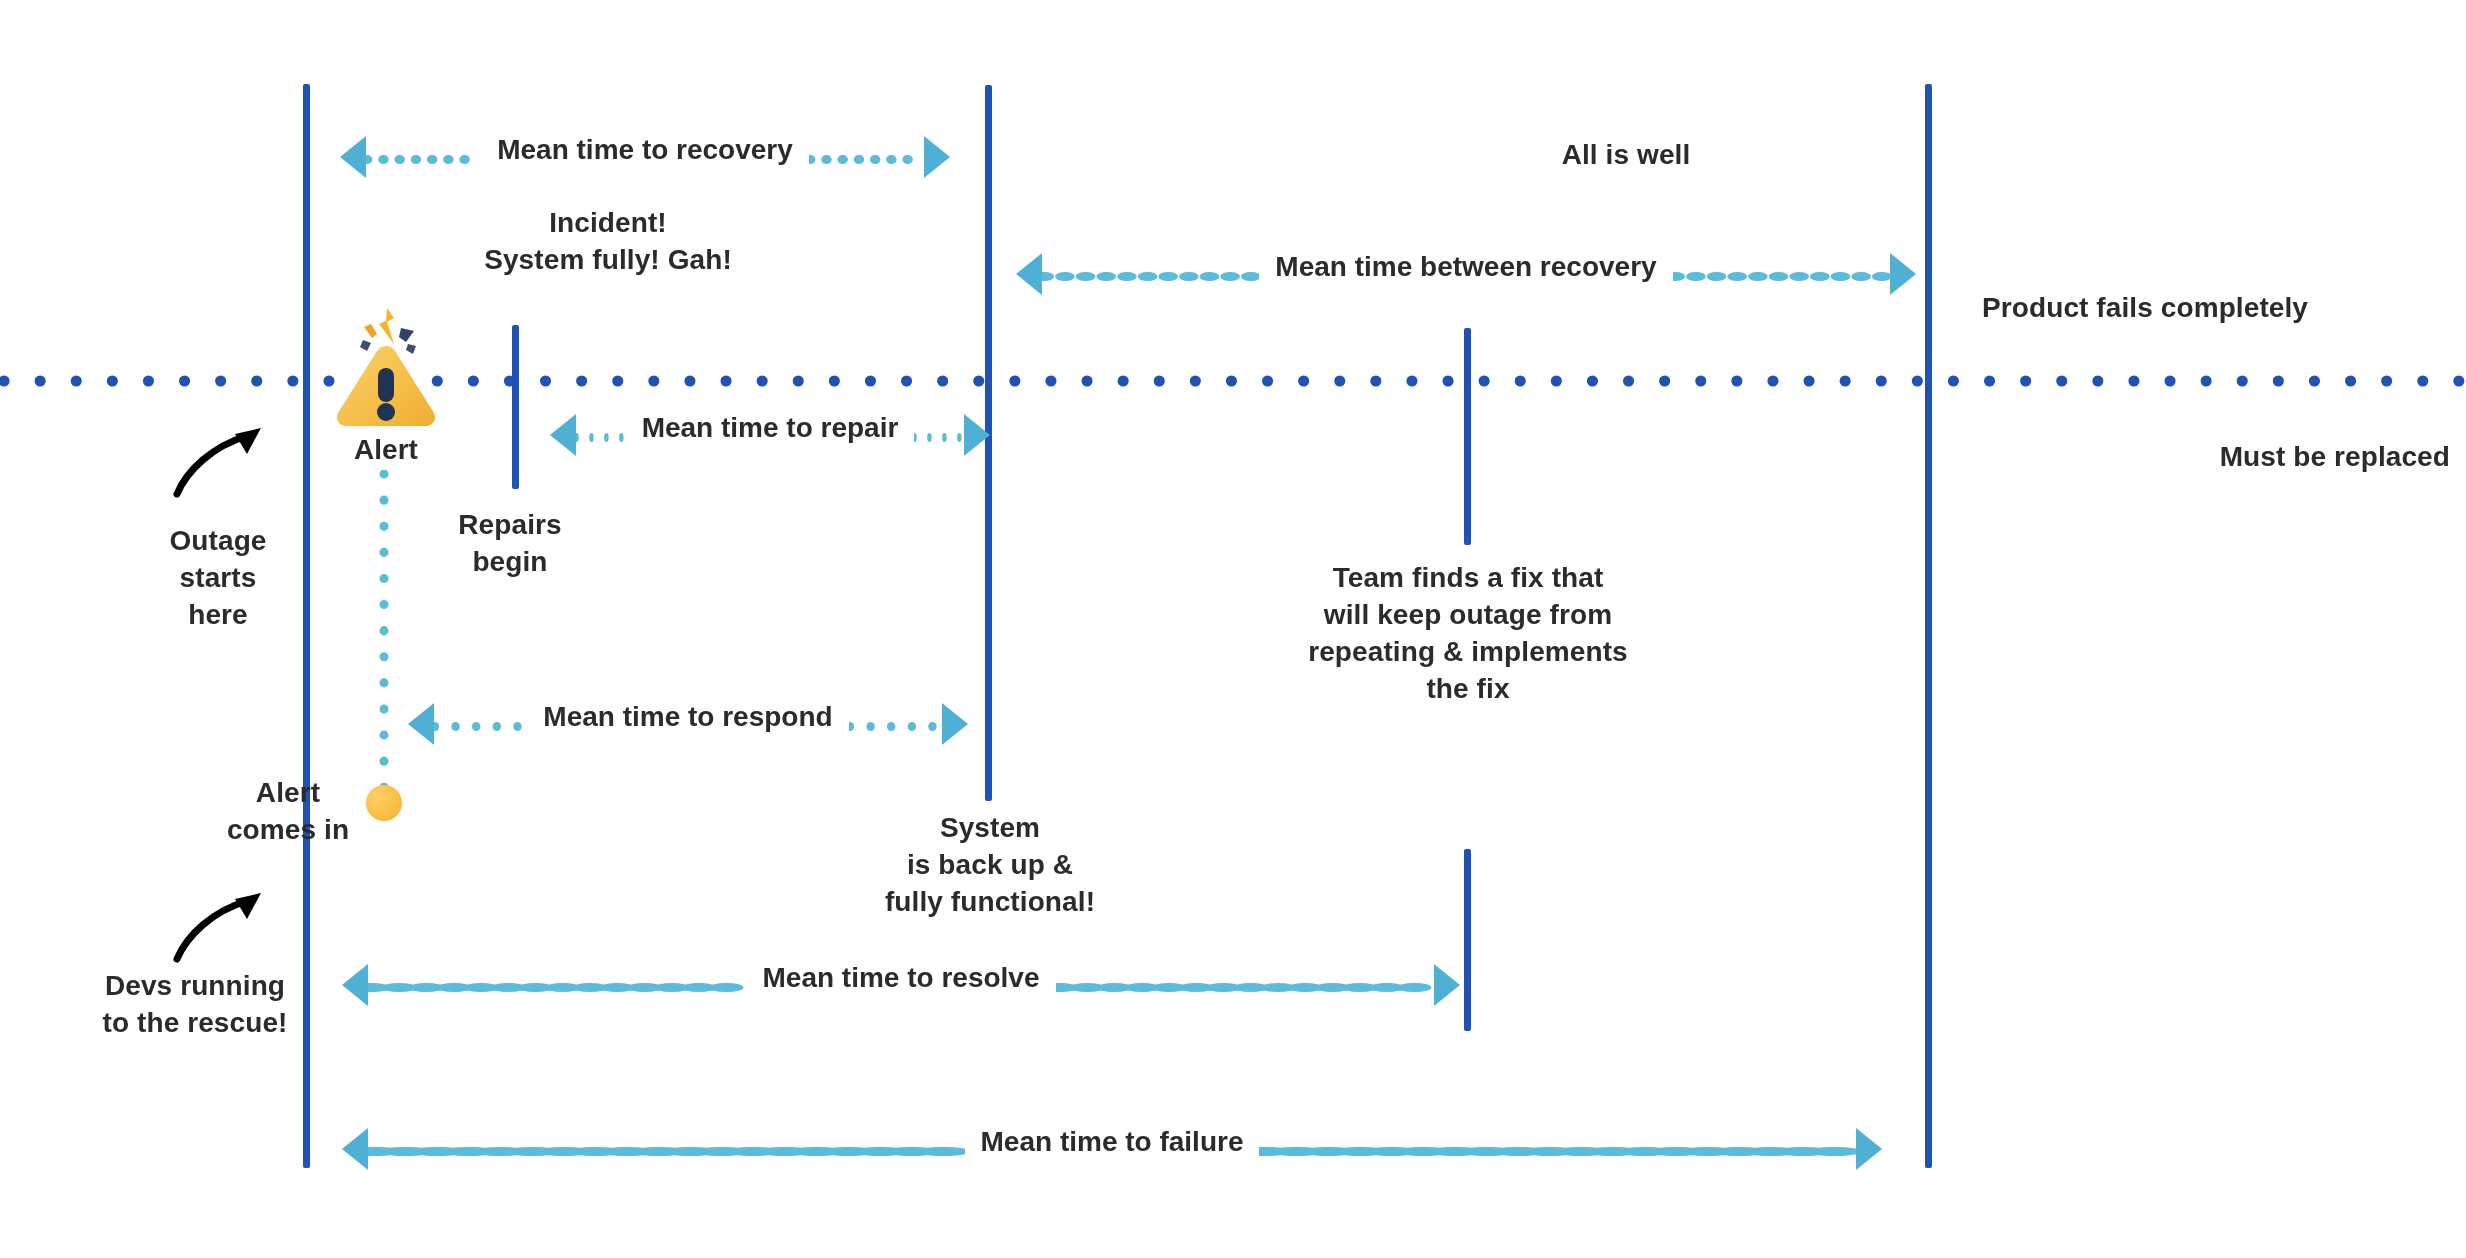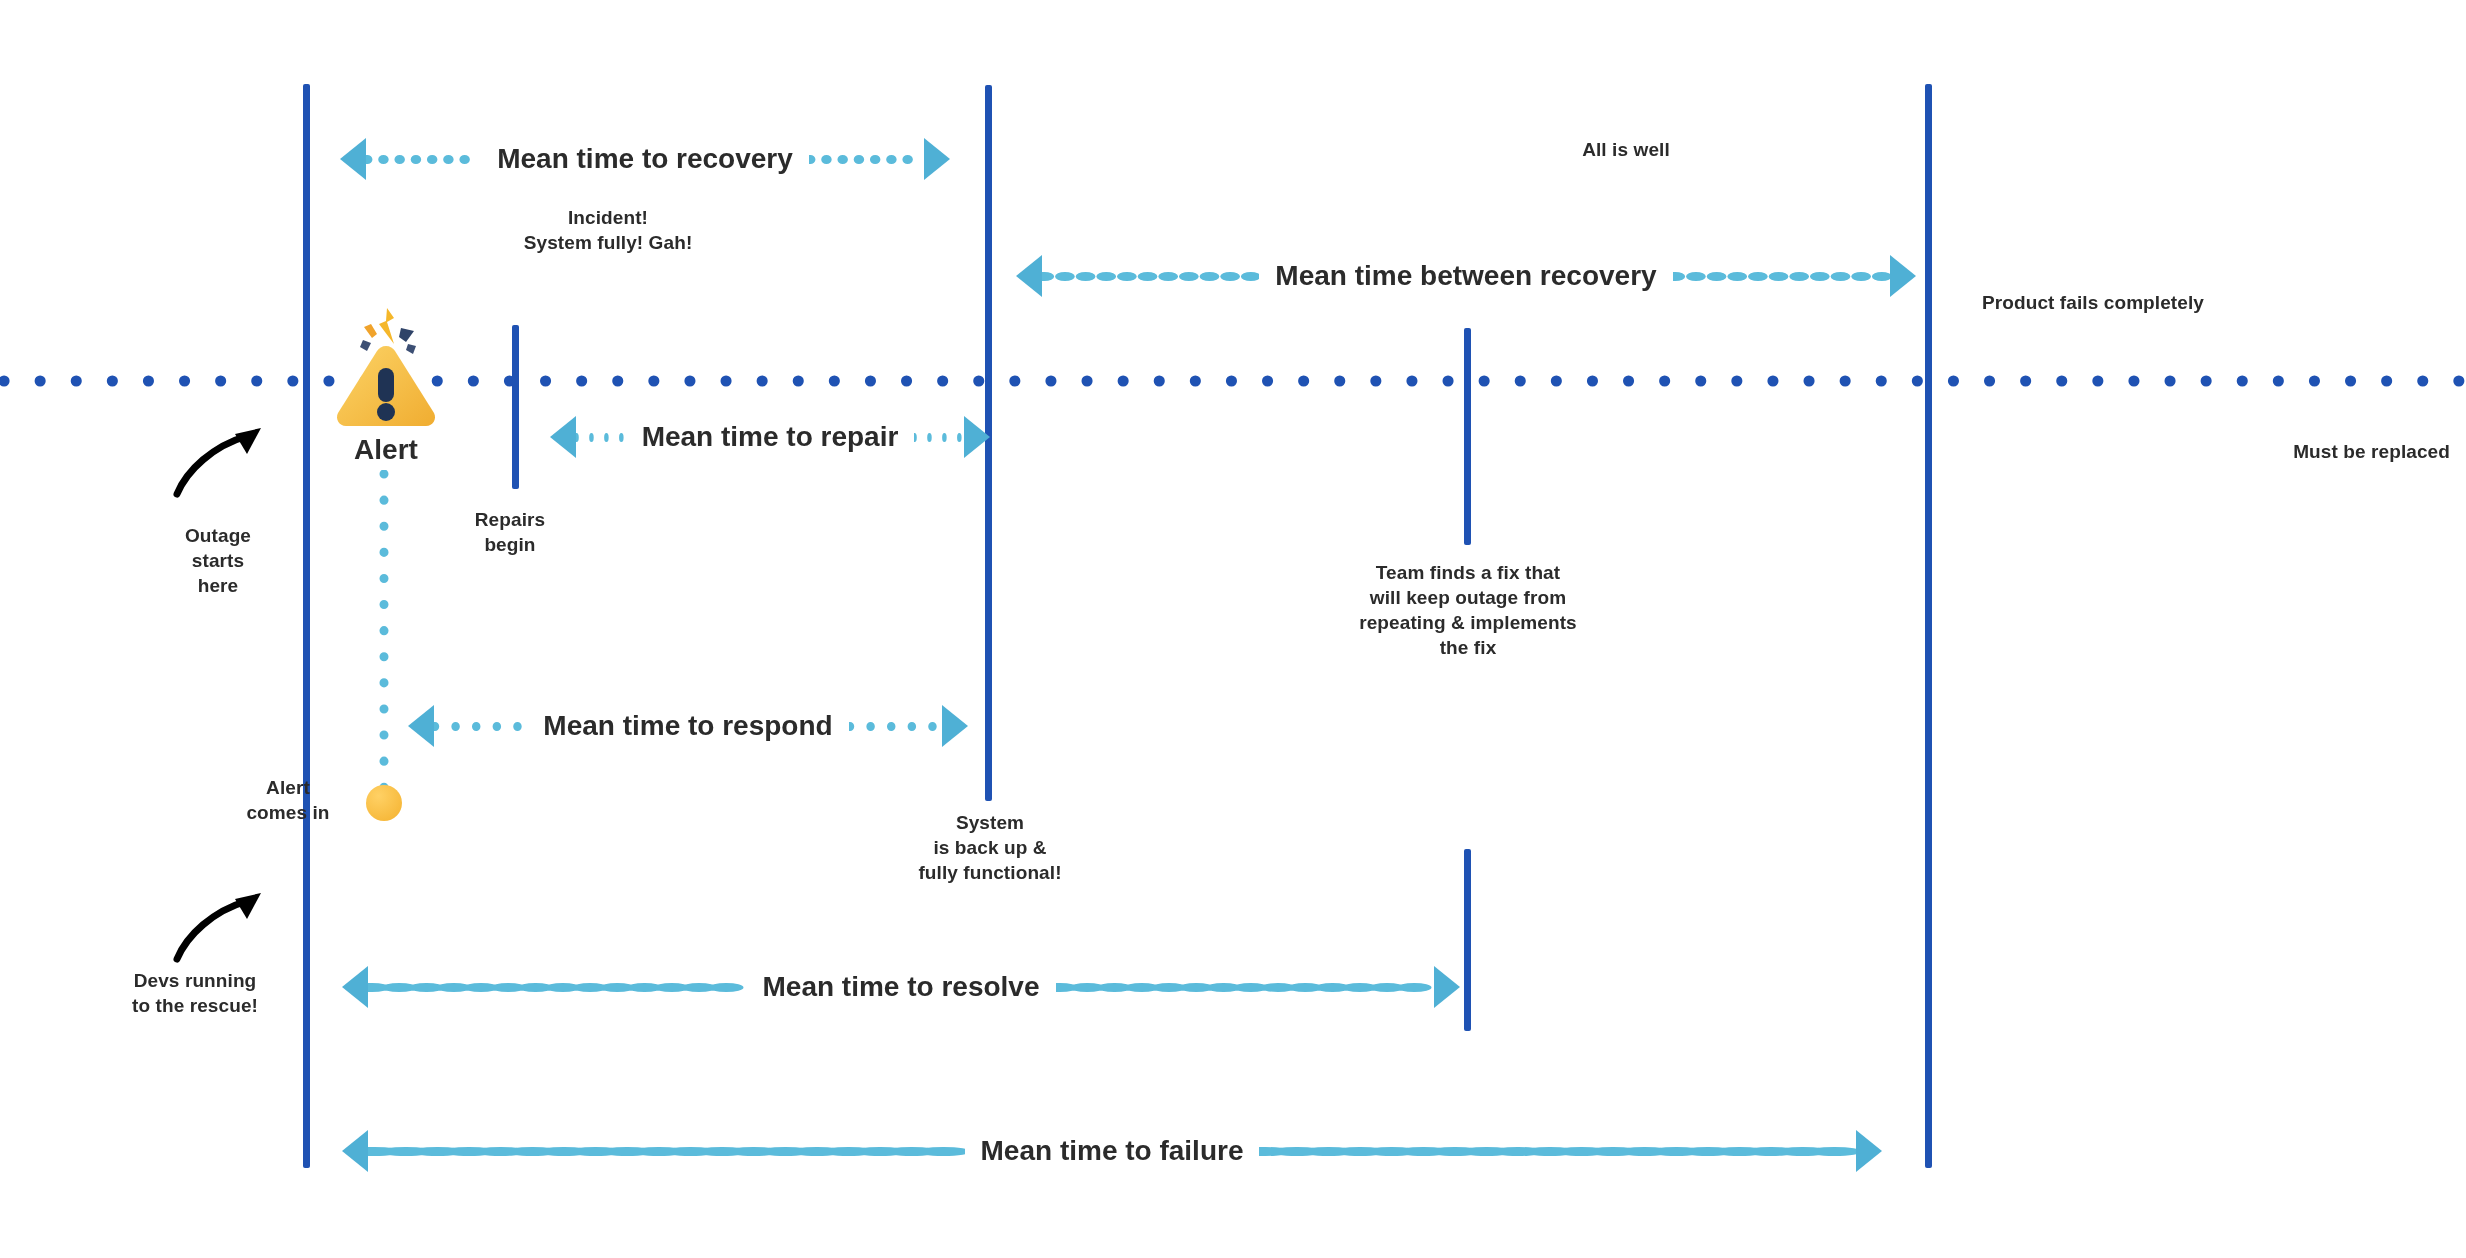--- a/index.html
+++ b/index.html
@@ -22,32 +22,31 @@
     background: #1f52b3;
     border-radius: 2px;
   }
   .timeline-dots {
     position: absolute;
     height: 14px;
   }
   .label {
     position: absolute;
     color: #2b2b2b;
-    font-size: 19px;
+    font-size: 28px;
     font-weight: 700;
     line-height: 1.32;
     text-align: center;
     letter-spacing: 0.1px;
     white-space: pre-line;
   }
   .meas {
     position: absolute;
     height: 46px;
     display: flex;
-    align-items: center;
     justify-content: space-between;
     pointer-events: none;
   }
   .meas .head-l, .meas .head-r {
     width: 0; height: 0;
     flex: 0 0 auto;
   }
   .meas .head-l {
     border-top: 21px solid transparent;
     border-bottom: 21px solid transparent;

